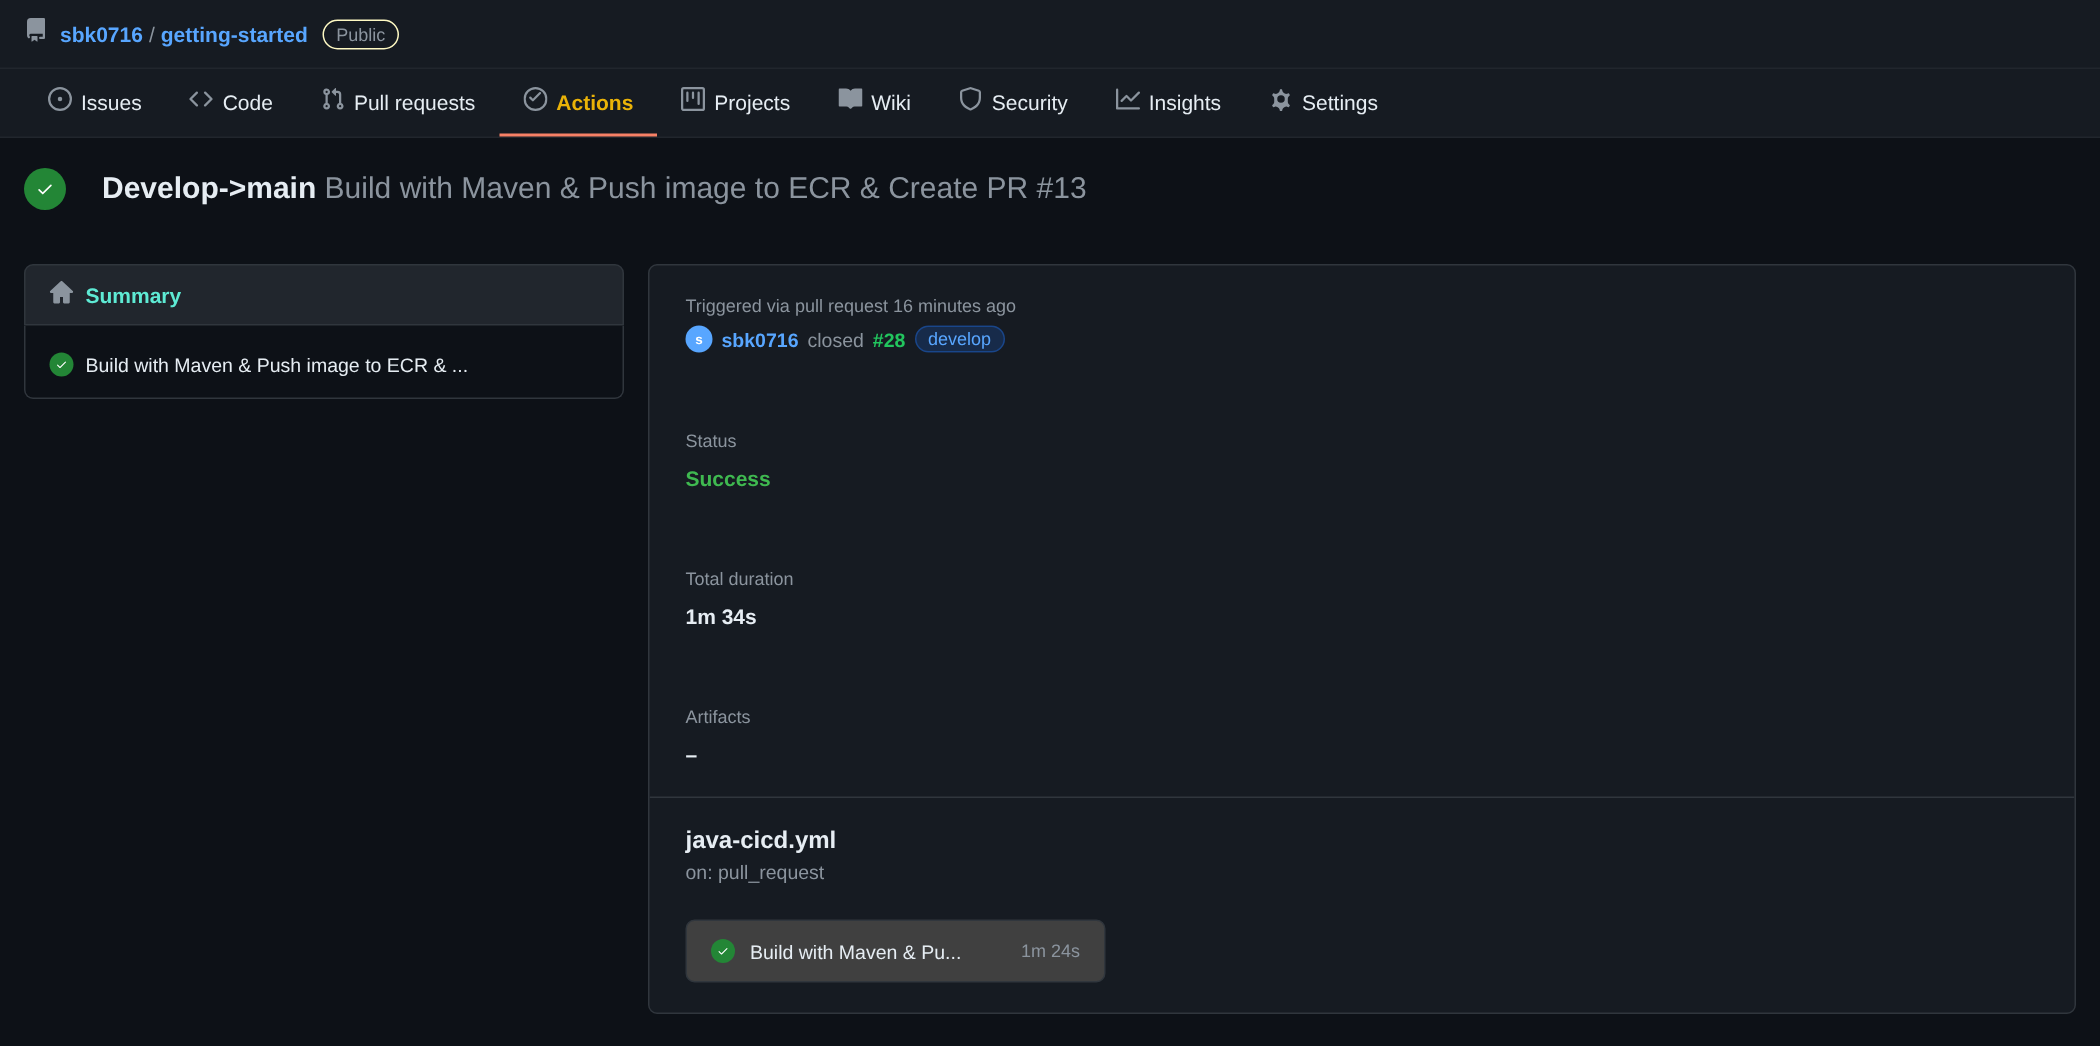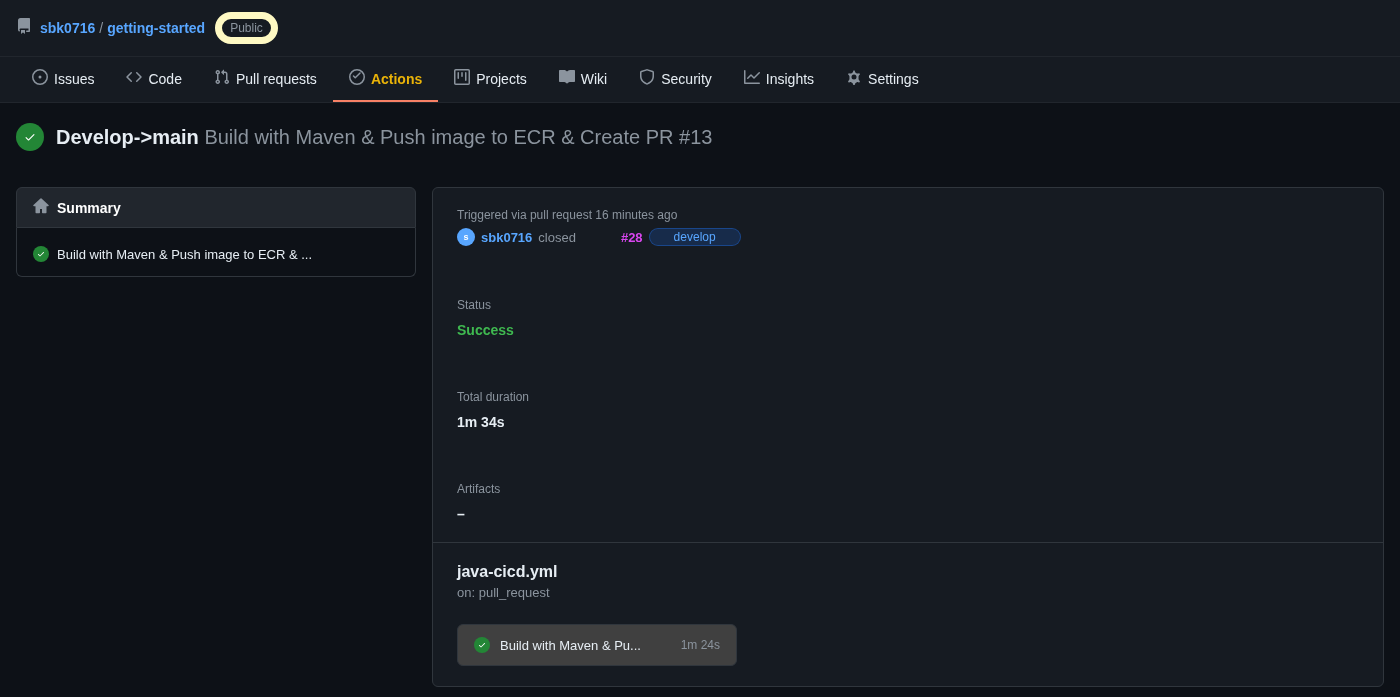--- a/index.html
+++ b/index.html
@@ -36,21 +36,21 @@
       font-size: 14px;
     }
     .repo-name {
       color: #58a6ff;
       font-weight: 700;
       font-size: 14px;
       text-decoration: none;
     }
     .repo-badge {
       margin-left: 10px;
-      border: 7px solid #fef9c3;
+      border: 1px solid #fef9c3;
       border-radius: 20px;
       padding: 2px 8px;
       font-size: 12px;
       color: #8b949e;
     }
 
     
     .nav-tabs {
       display: flex;
       align-items: center;
@@ -84,21 +84,21 @@
 
     
     .main-content {
       padding: 20px 16px;
     }
 
     
     .page-heading {
       display: flex;
       align-items: center;
-      gap: 12px;
+      gap: 24px;
       margin-bottom: 20px;
       padding: 0 0 16px 0;
     }
     .success-icon-large {
       width: 28px;
       height: 28px;
       background-color: #238636;
       border-radius: 50%;
       display: flex;
       align-items: center;
@@ -144,21 +144,21 @@
       border: 1px solid #30363d;
       margin-bottom: 0;
     }
     .sidebar-summary-icon {
       color: #8b949e;
       font-size: 14px;
     }
     .sidebar-summary-label {
       font-weight: 600;
       font-size: 14px;
-      color: #ffffff;
+      color: #5eead4;
     }
     .sidebar-jobs-section {
       border: 1px solid #30363d;
       border-top: none;
       border-radius: 0 0 6px 6px;
       padding: 12px 0 8px 0;
     }
     .sidebar-jobs-label {
       font-size: 12px;
       color: #8b949e;
@@ -237,30 +237,29 @@
     .trigger-user {
       color: #58a6ff;
       font-size: 13px;
       font-weight: 600;
     }
     .trigger-action {
       color: #8b949e;
       font-size: 13px;
     }
     .trigger-pr {
-      color: #d946ef;
-      font-size: 13px;
-      font-weight: 600;
-      margin-left: 39px;
+      color: #22c55e;
+      font-size: 13px;
+      font-weight: 600;
     }
     .branch-badge {
       background-color: #1f6feb33;
       border: 1px solid #1f6feb66;
       border-radius: 20px;
-      padding: 1px 24px;
+      padding: 1px 8px;
       font-size: 12px;
       color: #58a6ff;
     }
 
     .info-section {
       min-width: 100px;
     }
     .info-section-label {
       font-size: 12px;
       color: #8b949e;

